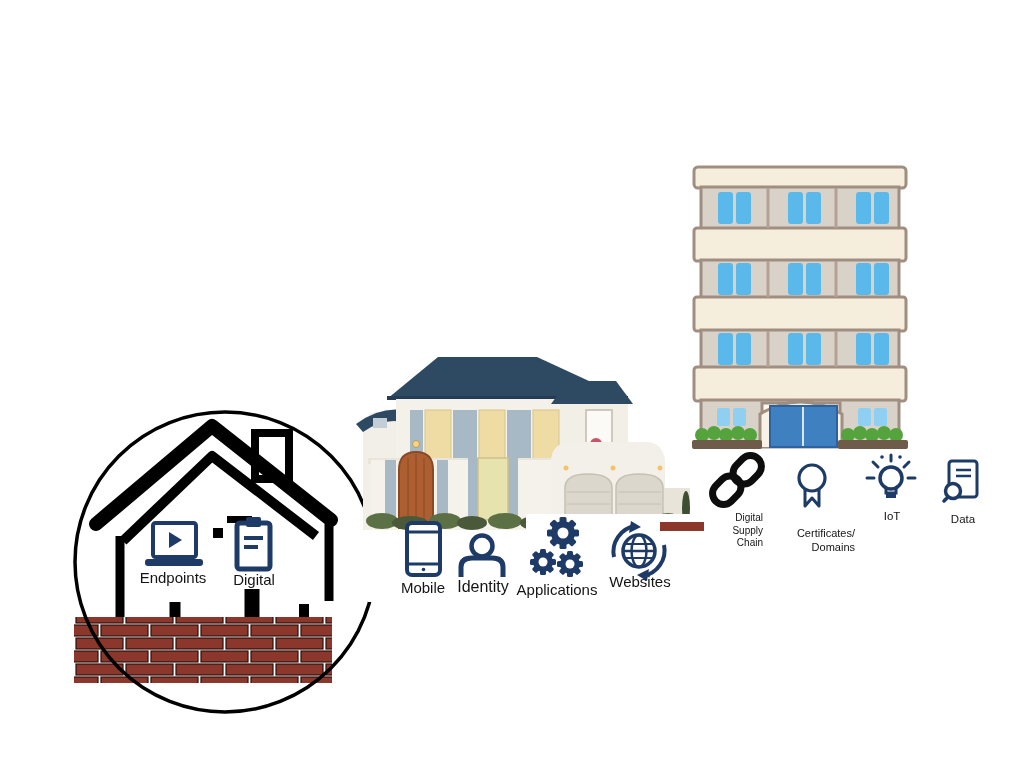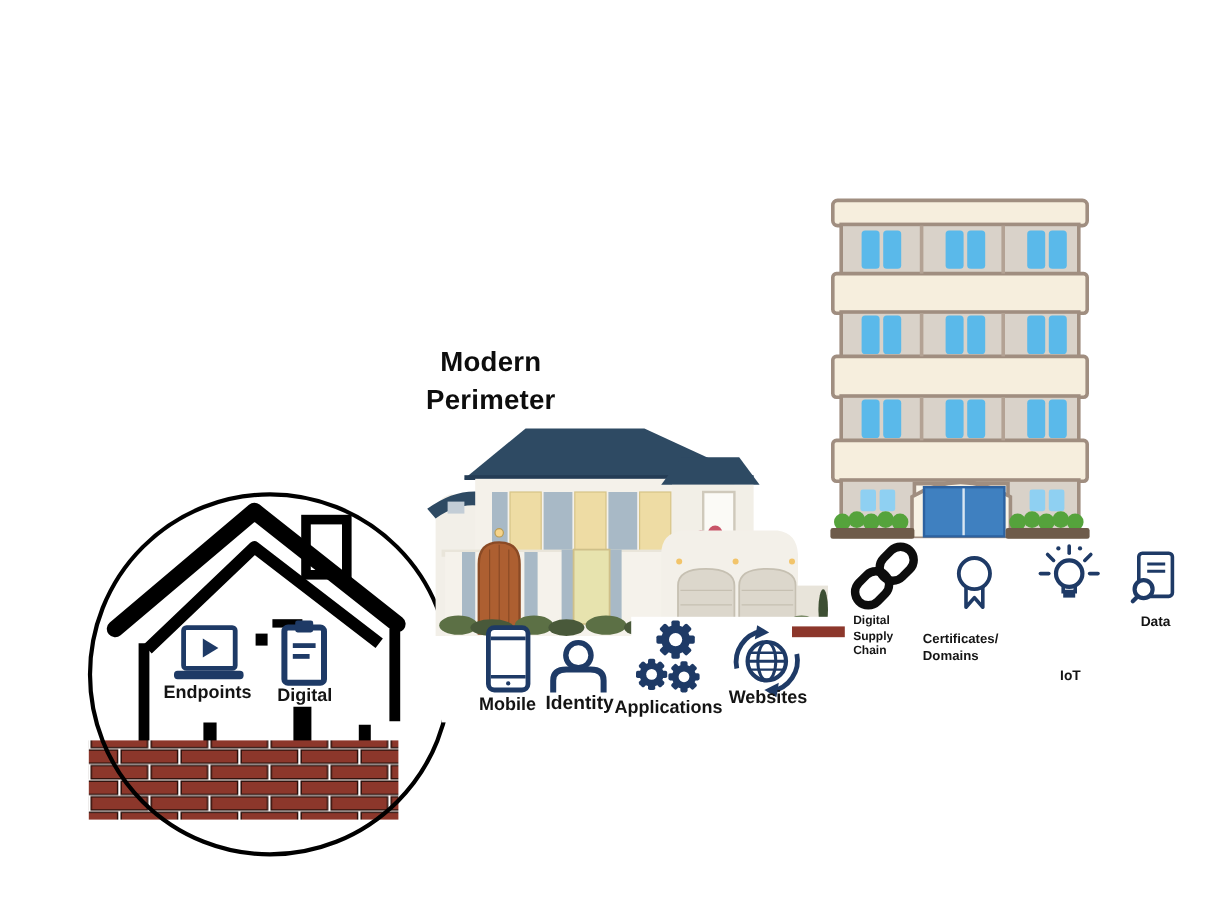--- a/index.html
+++ b/index.html
@@ -1,22 +1,22 @@
 <!DOCTYPE html>
 <html><head>
 <meta charset="utf-8">
 <style>
   html,body{margin:0;padding:0;background:#ffffff;}
   .canvas{position:relative;width:1024px;height:768px;background:#ffffff;overflow:hidden;
           font-family:"Liberation Sans",sans-serif;}
   svg.scene{position:absolute;left:0;top:0;}
   .title{position:absolute;transform:translateX(-50%);font-weight:700;font-size:23px;
          line-height:1.38;color:#0d0d0d;text-align:center;letter-spacing:.2px;}
-  .icon-label{position:absolute;transform:translateX(-50%);font-weight:700;color:#141414;
-         text-align:left;white-space:nowrap;font-size:15px;}
+  .icon-label{position:absolute;transform:translateX(-50%);font-weight:400;color:#141414;
+         text-align:right;white-space:nowrap;font-size:15px;}
   .icon-label.small{white-space:normal;line-height:1.25;}
 </style>
 </head>
 <body>
 
 <div class="canvas">
 
 <svg class="scene" width="1024" height="768" viewBox="0 0 1024 768">
   <defs>
     <pattern id="brickPat" width="50" height="26" patternUnits="userSpaceOnUse">
@@ -301,28 +301,27 @@
   </g>
   <g transform="translate(963,480)">
     <rect x="-14" y="-19" width="28" height="36" rx="3" fill="#ffffff" stroke="#1e3a66" stroke-width="3"></rect>
     <line x1="-7" y1="-10" x2="8" y2="-10" stroke="#1e3a66" stroke-width="2.5"></line>
     <line x1="-7" y1="-4" x2="8" y2="-4" stroke="#1e3a66" stroke-width="2.5"></line>
     <circle cx="-10" cy="11" r="7.5" fill="#ffffff" stroke="#1e3a66" stroke-width="3.5"></circle>
     <line x1="-15" y1="17" x2="-19" y2="21" stroke="#1e3a66" stroke-width="3.5" stroke-linecap="round"></line>
   </g>
 </svg>
 
-<div class="title" style="left:409px;top:286px;width:120px;">Modern Perimeter</div>
 
 <div class="icon-label" style="left:173px;top:569px;">Endpoints</div>
 <div class="icon-label" style="left:254px;top:571px;">Digital</div>
 
 <div class="icon-label" style="left:423px;top:579px;">Mobile</div>
 <div class="icon-label" style="left:483px;top:578px;font-size:16px;">Identity</div>
 <div class="icon-label" style="left:557px;top:581px;">Applications</div>
 <div class="icon-label" style="left:640px;top:573px;">Websites</div>
 
 <div class="icon-label small" style="left:737px;top:512px;width:52px;font-size:10px;">Digital Supply Chain</div>
 <div class="icon-label small" style="left:812px;top:511px;width:86px;font-size:11px;margin-top:16px;">Certificates/ Domains</div>
-<div class="icon-label" style="left:892px;top:510px;font-size:11.5px;margin-top:48px;">IoT</div>
+<div class="icon-label" style="left:892px;top:510px;font-size:11.5px;">IoT</div>
 <div class="icon-label" style="left:963px;top:513px;font-size:11.5px;">Data</div>
 
 </div>
 
 </body></html>

